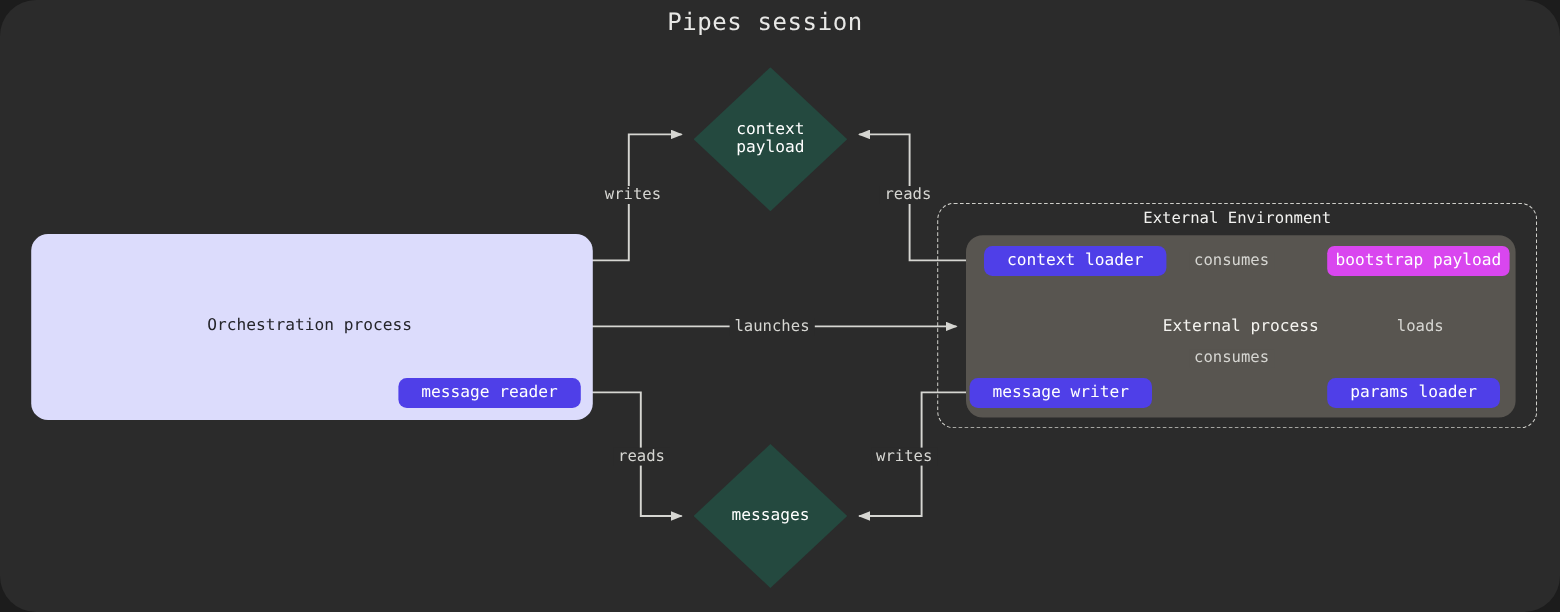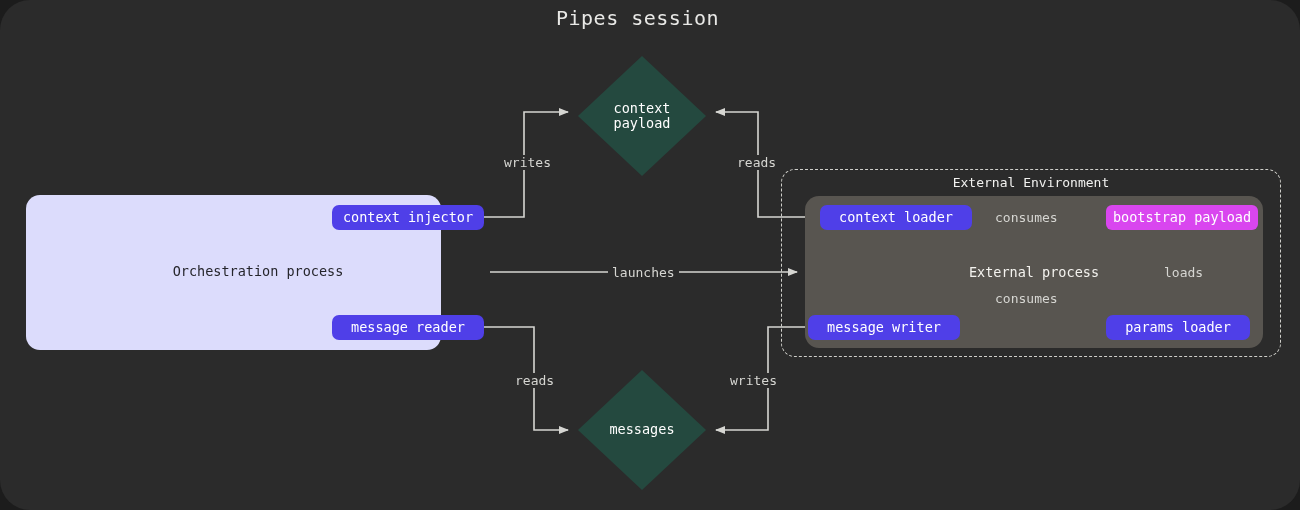--- a/index.html
+++ b/index.html
@@ -31,21 +31,21 @@
     text-align: center;
     color: #e8e8e6;
     font-size: 20px;
     letter-spacing: 0.5px;
   }
   
   .orchestration {
     position: absolute;
     left: 26px;
     top: 195px;
-    width: 415px;
+    width: 468px;
     height: 155px;
     background: #dcdcfc;
     border-radius: 14px;
     box-sizing: border-box;
   }
   .orchestration .panel-label {
     position: absolute;
     left: 0;
     top: 68px;
     width: 464px;
@@ -193,21 +193,20 @@
 
       <path d="M884,315 L884,303 Q884,297 890,297 L1138,297 Q1144,297 1144,291 L1144,238" marker-end="url(#arrow)"></path>
 
       <path d="M1190,315 L1190,238" marker-end="url(#arrow)"></path>
     </g>
   </svg>
 
   <div class="orchestration">
     <div class="panel-label">Orchestration process</div>
   </div>
-  <div class="badge badge-context-injector">context injector</div>
   <div class="badge badge-message-reader">message reader</div>
 
   <div class="ext-env"></div>
   <div class="ext-env-title">External Environment</div>
   <div class="ext-process"></div>
   <div class="ext-process-label">External process</div>
   <div class="badge badge-context-loader">context loader</div>
   <div class="badge badge-message-writer">message writer</div>
   <div class="badge badge-params-loader">params loader</div>
   <div class="payload-box">bootstrap payload</div>

